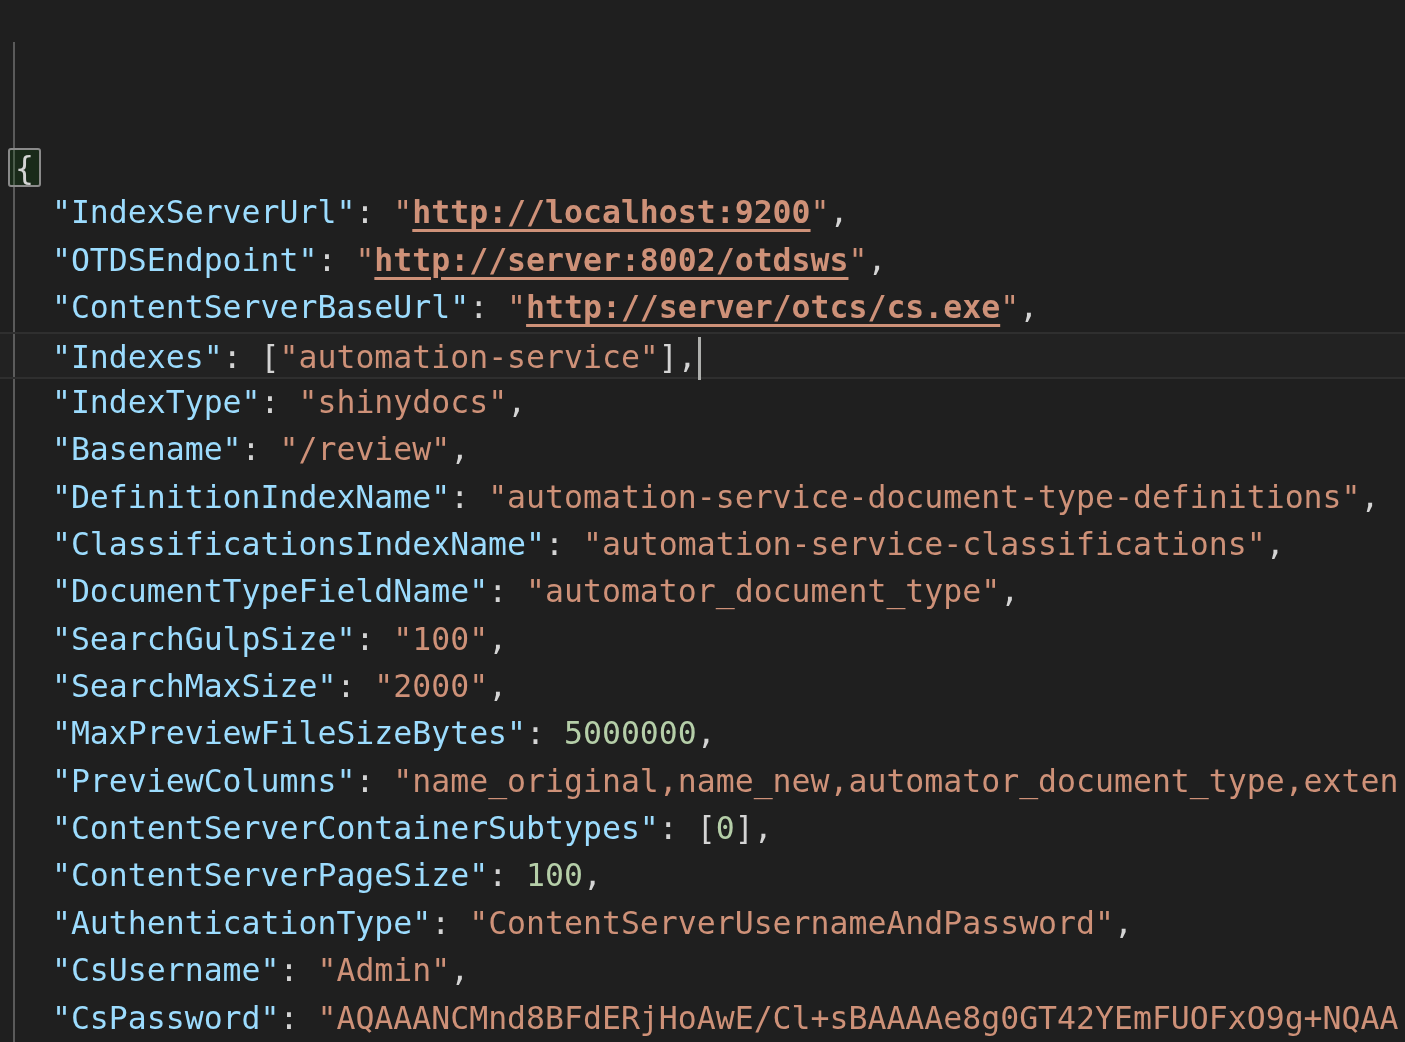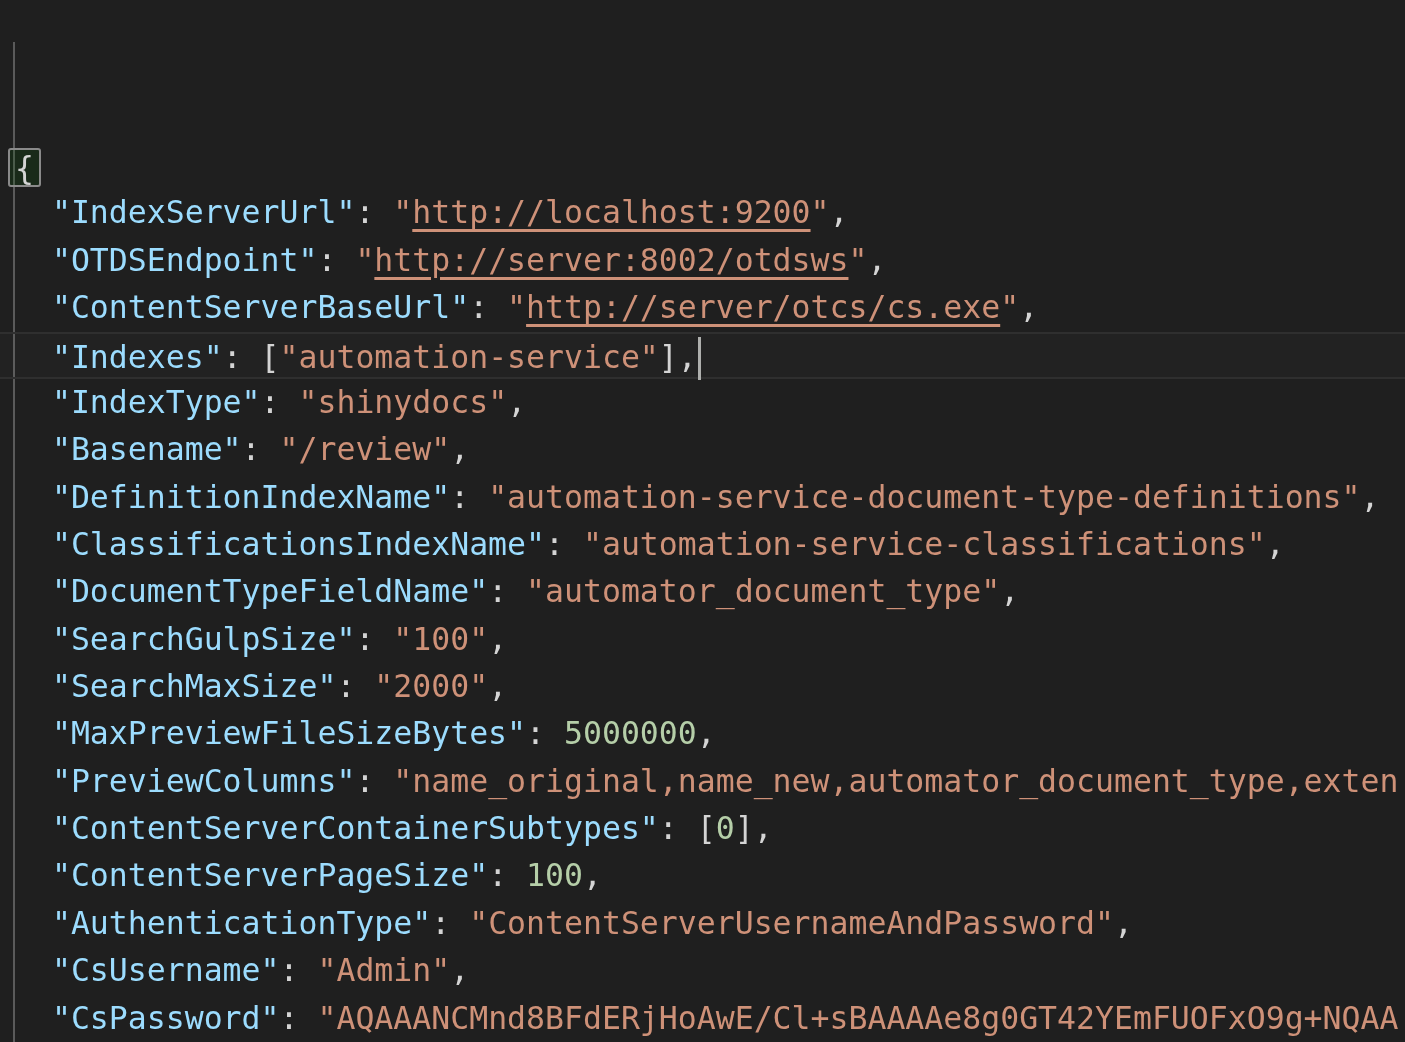--- a/index.html
+++ b/index.html
@@ -36,20 +36,21 @@
     border-bottom: 2px solid #2f2f2f;
     background: rgba(255,255,255,0.015);
   }
   .tk-key   { color: #9CDCFE; }
   .tk-str   { color: #CE9178; }
   .tk-url   {
     color: #CE9178;
     text-decoration: underline;
     text-decoration-thickness: 3px;
     text-underline-offset: 6px;
+    font-weight: bold;
   }
   .tk-num   { color: #B5CEA8; }
   .tk-punc  { color: #D4D4D4; }
   .tk-brace { color: #D4D4D4; }
   .bracket-box {
     display: inline-block;
     height: 39px;
     line-height: 37px;
     padding: 0 5px;
     margin-left: -6px;

